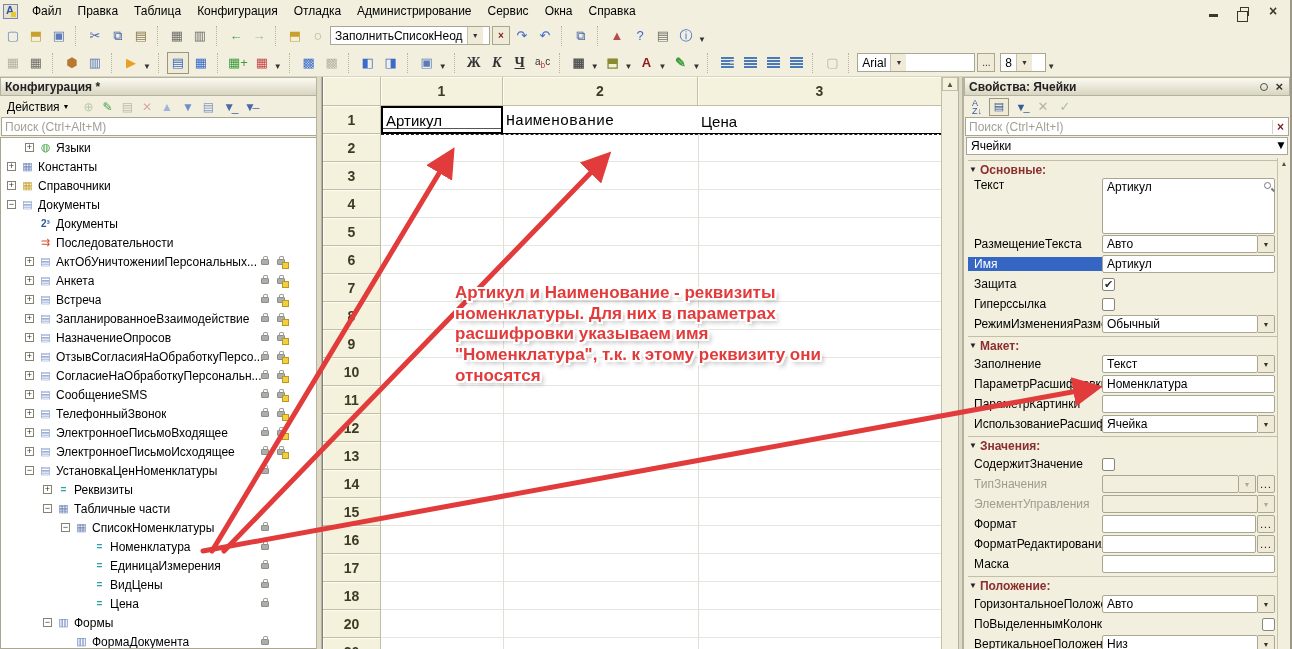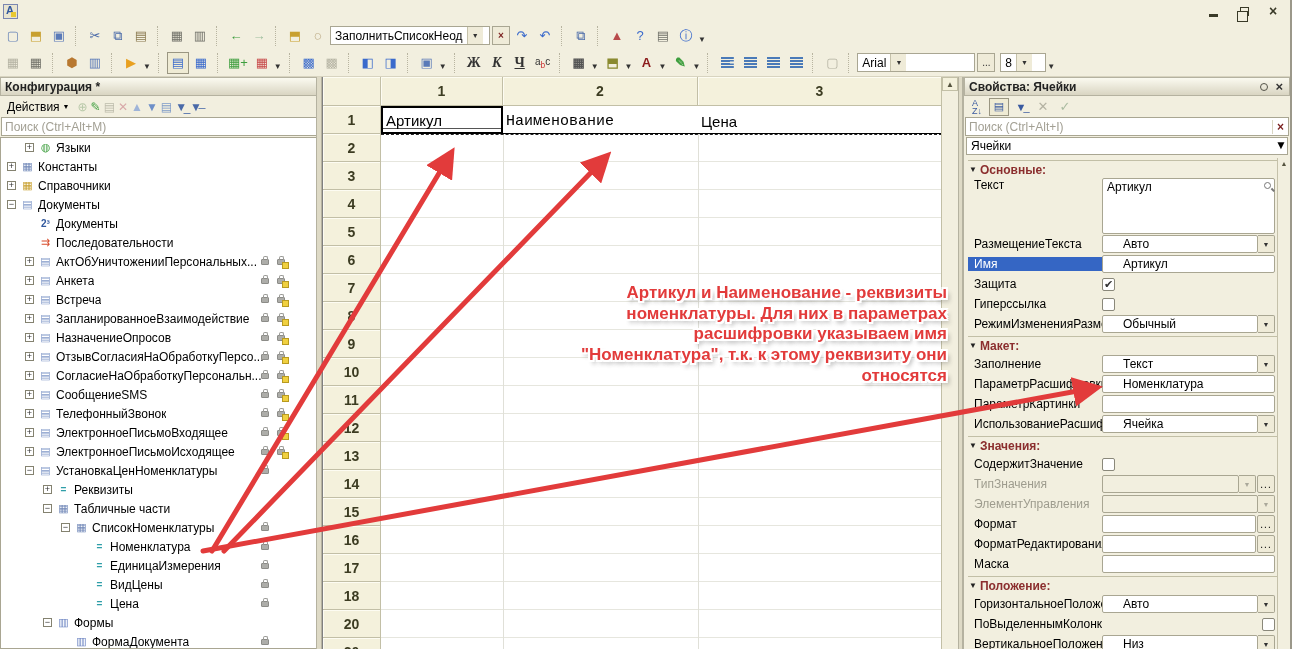--- a/index.html
+++ b/index.html
@@ -42,21 +42,21 @@
   .panel-head{height:19px;background:linear-gradient(#FBFAF0,#D9D5C2);border:1px solid #B5B2A0;display:flex;align-items:center;padding:0 4px;font-weight:bold;color:#222;}
   .ph-sp{flex:1;}
   .pin{width:8px;height:8px;border:1.5px solid #55544a;border-radius:50%;margin-right:7px;}
   .phx{font-size:13px;font-weight:bold;color:#333;margin-right:2px;}
   .srow{height:19px;display:flex;border:1px solid #A9A692;background:#fff;align-items:center;}
   .srow input{flex:1;border:none;outline:none;height:15px;font-size:12px;font-family:"Liberation Sans",sans-serif;color:#000;padding-left:3px;background:transparent;}
   .srow input::placeholder{color:#A3A094;}
   .srow .sx{width:16px;text-align:center;color:#7A1F1F;font-weight:bold;font-size:12px;border-left:1px solid #D9D5C2;}
   
   .cfg{position:absolute;left:0;top:0;width:376px;bottom:0;background:#F2EFDF;border-right:1px solid #B5B2A0;}
-  .actbar{height:21px;display:flex;align-items:center;padding:0 2px;gap:3px;}
+  .actbar{height:21px;display:flex;align-items:center;padding:0 2px;gap:9px;}
   .actions-btn{display:flex;align-items:center;gap:3px;padding:1px 4px;border:1px solid transparent;}
   .acticon{font-size:12px;}
   .tree{position:absolute;left:0;top:60px;right:16px;bottom:0;background:#fff;border:1px solid #A9A692;border-right:none;overflow:hidden;}
   .trow{position:relative;height:19px;display:flex;align-items:center;white-space:nowrap;}
   .texp{width:9px;height:9px;border:1px solid #848270;background:#fff;font-size:9px;line-height:7px;text-align:center;color:#333;margin-right:4px;flex:none;}
   .texp.none{visibility:hidden;}
   .tico{width:15px;margin-right:3px;font-size:11px;flex:none;text-align:center;}
   .tlabel{overflow:hidden;}
   .lk{position:absolute;top:7px;width:8px;height:6px;background:#ADADA9;border:1px solid #8C8C88;border-radius:1px;}
   .lk::before{content:"";position:absolute;left:1px;top:-4px;width:3px;height:3px;border:1.5px solid #9A9A96;border-bottom:none;border-radius:2px 2px 0 0;}
@@ -83,43 +83,54 @@
   .pcombo{margin:1px 2px;height:18px;display:flex;background:#fff;border:1px solid #A9A692;}
   .pcombo .cval{flex:1;padding:1px 4px;}
   .pgrid{position:absolute;left:0;top:81px;right:13px;bottom:0;overflow:hidden;padding-left:4px;}
   .prow{display:flex;align-items:center;min-height:20px;padding-right:2px;}
   .prow .plabel{width:134px;flex:none;white-space:nowrap;overflow:hidden;padding-left:6px;}
   .prow .plabel.sel{background:#3566C4;color:#fff;}
   .prow .plabel.dis{color:#9E9C8E;}
   .psec{display:flex;align-items:center;min-height:18px;border-top:1px solid #C2BFA6;margin-top:2px;font-weight:bold;color:#8B2E2E;}
   .psec .tri{font-size:8px;color:#222;margin:0 3px 0 1px;}
   .pval{flex:1;display:flex;align-items:stretch;min-width:0;}
-  .pfield{flex:1;height:18px;background:#fff;border:1px solid #A9A692;padding:1px 20px;white-space:nowrap;overflow:hidden;border-radius:2px;}
+  .pfield{flex:1;height:18px;background:#fff;border:1px solid #A9A692;padding:1px 4px;white-space:nowrap;overflow:hidden;border-radius:2px;}
   .pfield.dis{background:#F2EFDF;}
   .pdd{width:17px;height:18px;background:#EFEBD8;border:1px solid #A9A692;border-left:none;display:flex;align-items:center;justify-content:center;font-size:7px;color:#333;border-radius:0 2px 2px 0;}
   .pdd.dis{color:#AAA89A;}
   .pdots{width:18px;height:18px;background:#EFEBD8;border:1px solid #A9A692;margin-left:1px;display:flex;align-items:center;justify-content:center;font-size:10px;letter-spacing:1px;border-radius:2px;}
   .pcheck{width:13px;height:13px;background:#fff;border:1px solid #8A887A;display:flex;align-items:center;justify-content:center;font-size:11px;color:#333;border-radius:2px;}
   .ptextarea{flex:1;height:56px;background:#fff;border:1px solid #A9A692;padding:1px 4px;position:relative;border-radius:2px;}
   .mag{position:absolute;right:3px;top:3px;width:7px;height:7px;border:1.5px solid #777;border-radius:50%;}
   .mag::after{content:"";position:absolute;left:6px;top:6px;width:4px;height:1.5px;background:#777;transform:rotate(45deg);}
   .props-vsb{position:absolute;right:0;top:81px;width:13px;bottom:0;background:#F2EFDF;border-left:1px solid #C5C1AA;font-size:7px;color:#55543F;text-align:center;padding-top:2px;}
   
   .overlay{position:absolute;left:0;top:0;width:1292px;height:649px;pointer-events:none;z-index:50;}
   .callout{position:absolute;left:455px;top:283px;width:492px;z-index:51;pointer-events:none;
-    text-align:right;font-weight:bold;font-size:17px;line-height:1.22;color:#E23B3B;white-space:pre-line;
+    text-align:left;font-weight:bold;font-size:17px;line-height:1.22;color:#E23B3B;white-space:pre-line;
     text-shadow:-2px -2px 0 #fff,2px -2px 0 #fff,-2px 2px 0 #fff,2px 2px 0 #fff,0 -2px 0 #fff,0 2px 0 #fff,-2px 0 0 #fff,2px 0 0 #fff,3px 4px 4px rgba(60,60,60,.45);}
 </style>
 </head>
 <body>
 
 <div class="app">
 
   <div class="titlebar">
     <span class="appicon"></span>
+    <nav class="menubar" id="menubar">
+        <span class="menu-item">Файл</span>
+        <span class="menu-item">Правка</span>
+        <span class="menu-item">Таблица</span>
+        <span class="menu-item">Конфигурация</span>
+        <span class="menu-item">Отладка</span>
+        <span class="menu-item">Администрирование</span>
+        <span class="menu-item">Сервис</span>
+        <span class="menu-item">Окна</span>
+        <span class="menu-item">Справка</span>
+      </nav>
     <div class="winbtns">
       <span class="wbtn">
           <i class="min"></i>
         </span>
       <span class="wbtn">
           <i class="rst"></i>
         </span>
       <span class="wbtn">×</span>
     </div>
   </div>

